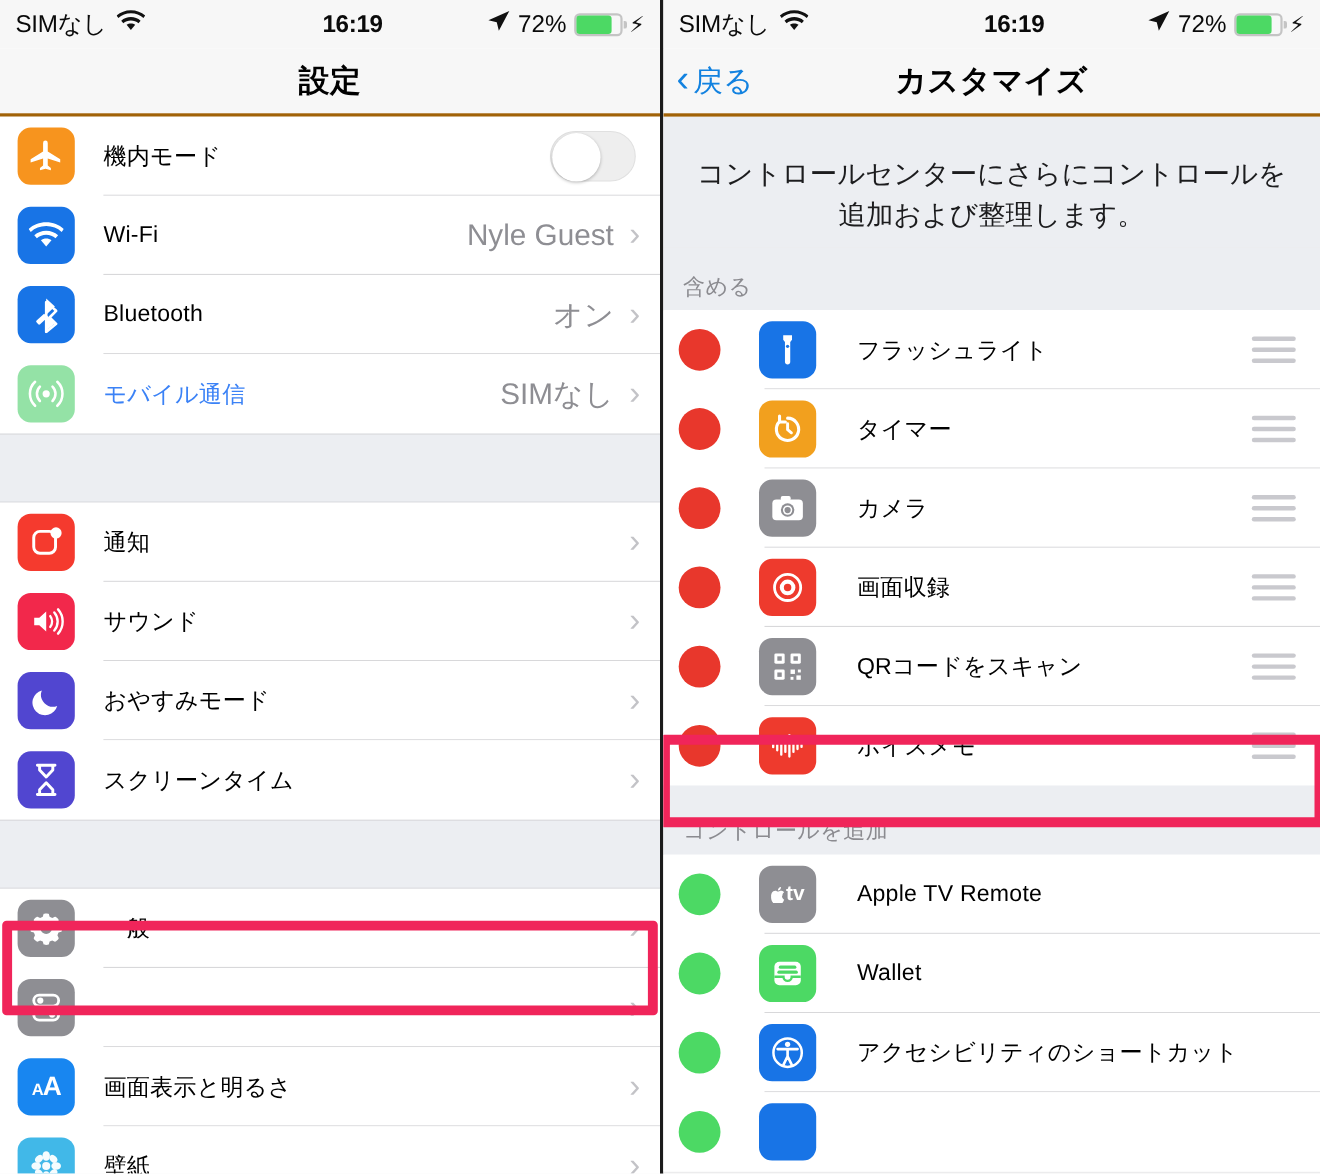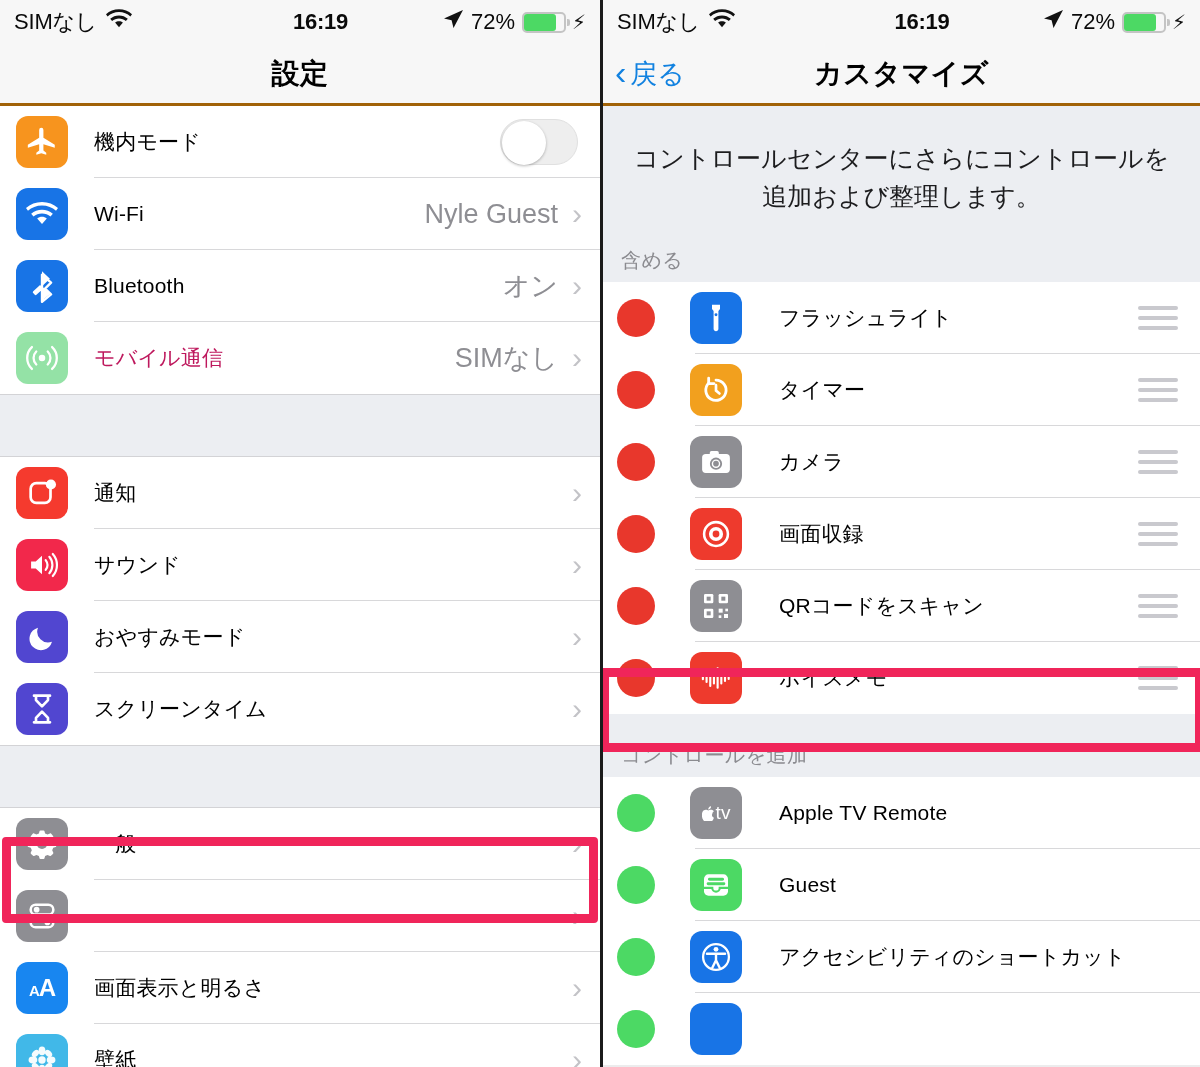--- a/index.html
+++ b/index.html
@@ -78,21 +78,21 @@
     position: relative; display: flex; align-items: center;
     height: 72px; background: #fff; padding-left: 16px;
   }
   .row .sep {
     position: absolute; left: 94px; right: 0; bottom: 0; height: 1px; background: #d8d8da;
   }
 
   .appicon { width: 52px; height: 52px; border-radius: 12px; flex: 0 0 52px;
              display:flex; align-items:center; justify-content:center; }
   .row-label { margin-left: 26px; font-size: 21px; color: #000; letter-spacing: .2px; white-space: nowrap; }
-  .row-label.dim { color: #be185d; }
+  .row-label.dim { color: #3b82f6; }
   .row-right { margin-left: auto; display: flex; align-items: center; gap: 14px; padding-right: 18px; }
   .row-value { font-size: 27px; color: #8e8e93; }
   .chevron { color: #c3c3c7; font-size: 30px; font-weight: 300; line-height: 1; }
 
   
   .toggle { width: 78px; height: 46px; border-radius: 23px; background: #eeeeee;
             border: 1px solid #e0e0e0; position: relative; margin-right: 4px; }
   .toggle .knob { position: absolute; left: 1px; top: 1px; width: 44px; height: 44px;
                   border-radius: 50%; background: #fff; box-shadow: 0 1px 3px rgba(0,0,0,.28); }
 
@@ -560,21 +560,21 @@
           <span class="cb-wrap">
             <span class="circle-btn plus"></span>
               <span class="bar"></span>
               <span class="barv"></span>
           </span>
           <span class="appicon" style="background:#8e8e93">
             <span class="icon-txt" style="font-size:19px;display:flex;align-items:center;gap:1px;">
               <svg width="13" height="15" viewBox="0 0 13 15">
                   <path d="M10.3 8c0-1.8 1.5-2.7 1.6-2.8-.9-1.3-2.2-1.4-2.7-1.5-1.2-.1-2.3.7-2.9.7s-1.5-.7-2.5-.7c-1.3 0-2.5.7-3.1 1.9C-.7 8-.2 11.8 1.1 13.8c.6 1 1.4 2.1 2.4 2.1s1.3-.6 2.5-.6 1.5.6 2.6.6 1.7-1 2.3-2a9 9 0 0 0 1-2.2c-.1 0-2-.8-2-3zM8.3 2.6A3 3 0 0 0 9 .3a3.2 3.2 0 0 0-2.1 1.1 3 3 0 0 0-.7 2.2 2.7 2.7 0 0 0 2.1-1z" fill="#fff"></path>
                 </svg>
-              <span style="font-size:19px;font-weight:normal;">tv</span>
+              <span style="font-size:19px;font-weight:bold;">tv</span>
             </span>
           </span>
           <span class="row-label">Apple TV Remote</span>
           <span class="sep"></span>
         </div>
 
         <div class="row cc">
           <span class="cb-wrap">
             <span class="circle-btn plus"></span>
               <span class="bar"></span>
@@ -583,21 +583,21 @@
           <span class="appicon" style="background:#4cd964">
             <svg width="32" height="30" viewBox="0 0 24 22">
                 <rect x="3" y="3" width="18" height="16" rx="3.4" fill="#fff"></rect>
                 <g fill="#4cd964">
                   <rect x="6" y="5.6" width="12" height="2.2" rx="1.1"></rect>
                   <rect x="5" y="9" width="14" height="2.2" rx="1.1"></rect>
                 </g>
                 <path d="M3 13.2h6.2a2.8 2.8 0 0 0 5.6 0H21" fill="none" stroke="#4cd964" stroke-width="1.6"></path>
               </svg>
           </span>
-          <span class="row-label">Guest</span>
+          <span class="row-label">Wallet</span>
           <span class="sep"></span>
         </div>
 
         <div class="row cc">
           <span class="cb-wrap">
             <span class="circle-btn plus"></span>
               <span class="bar"></span>
               <span class="barv"></span>
           </span>
           <span class="appicon" style="background:#1874e6">

